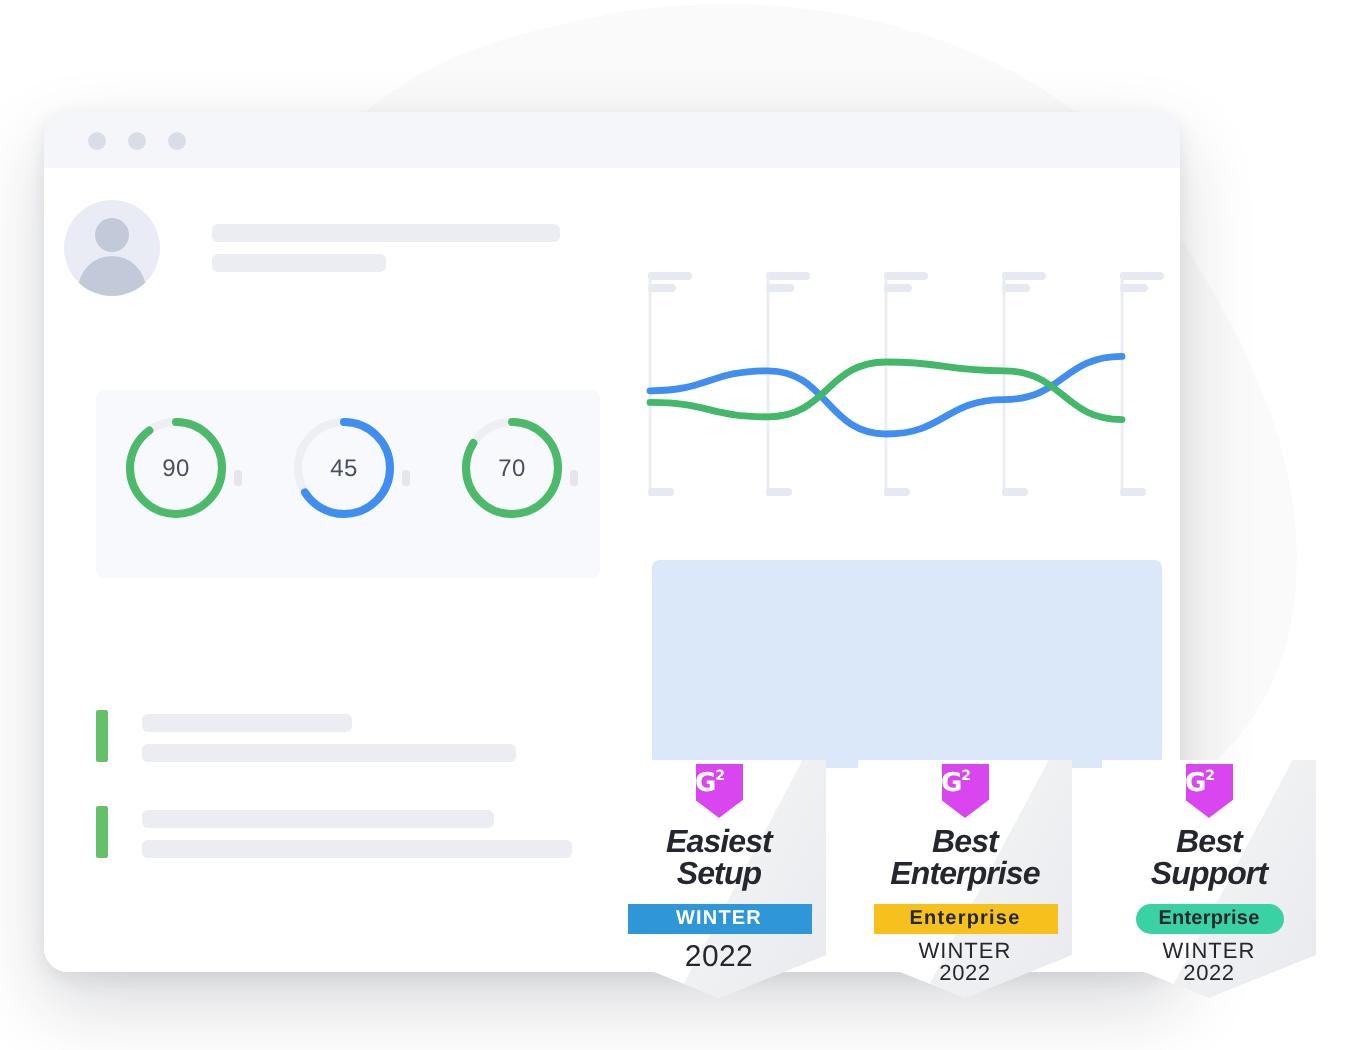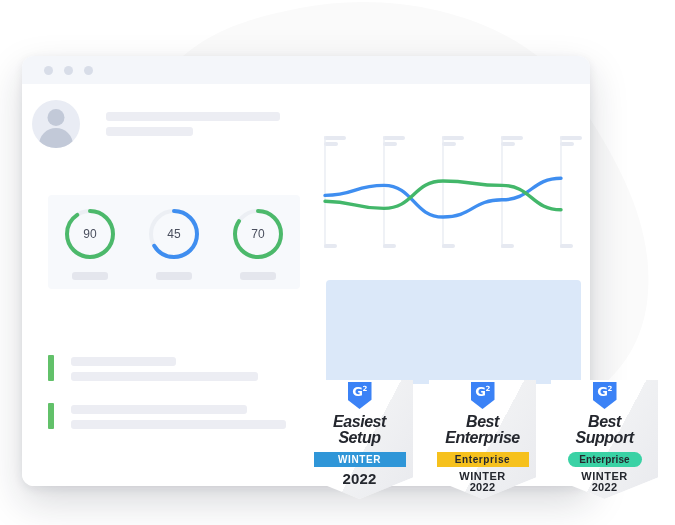--- a/index.html
+++ b/index.html
@@ -28,21 +28,21 @@
   .avatar{width:48px;height:48px;border-radius:50%;background:#e9ecf4;position:relative;overflow:hidden;flex:none;}
   .av-head{position:absolute;left:50%;top:9px;transform:translateX(-50%);width:17px;height:17px;border-radius:50%;background:#c2c9d8;}
   .av-body{position:absolute;left:50%;top:28px;transform:translateX(-50%);width:34px;height:26px;border-radius:17px 17px 0 0;background:#c2c9d8;}
   .sk{background:#ecedf3;border-radius:3px;}
   .sk-line1{width:174px;height:9px;}
   .sk-line2{width:87px;height:9px;margin-top:6px;}
 
   
   .gcard{position:absolute;left:48px;top:195px;width:252px;height:94px;background:#f7f9fc;border-radius:4px;}
   .gauges{position:absolute;inset:0;display:flex;justify-content:space-around;align-items:flex-start;padding-top:10px;}
-  .gauge{width:62px;display:flex;flex-direction:column;align-items:center;}
+  .gauge{width:62px;display:flex;flex-direction:row;align-items:center;}
   .gauge svg{display:block;}
   .gauge .val{position:absolute;font-size:12px;color:#4a4f5e;letter-spacing:.2px;}
   .gwrap{position:relative;width:58px;height:58px;display:flex;align-items:center;justify-content:center;}
   .glabel{width:36px;height:8px;background:#e4e6ed;border-radius:3px;margin-top:9px;}
 
   
   .chart{position:absolute;left:322px;top:136px;width:242px;height:112px;}
   .chart svg{display:block;}
   .tickbars{position:absolute;left:322px;top:136px;width:242px;height:16px;}
   .tb{position:absolute;background:#e6e9f1;border-radius:2px;}
@@ -66,33 +66,33 @@
       background:#ffffff;
       clip-path:polygon(0 0,100% 0,100% 82%,50% 100%,0 82%);
       box-shadow:0 8px 18px rgba(25,32,48,.18);
       filter:drop-shadow(0 6px 12px rgba(25,32,48,.13));
   }
   .badge .sheen{position:absolute;inset:0;
       background:linear-gradient(118deg,#ffffff 0%,#ffffff 56%,#f0f1f3 56%,#e9eaee 100%);
       clip-path:polygon(0 0,100% 0,100% 82%,50% 100%,0 82%);}
   .badge .inner{position:absolute;inset:0;display:flex;flex-direction:column;align-items:center;}
   .g2logo{width:24px;height:27px;margin-top:2px;position:relative;}
-  .g2logo .sh{width:24px;height:27px;background:#3b82f6;
+  .g2logo .sh{width:24px;height:27px;background:#d946ef;
       clip-path:polygon(0 0,100% 0,100% 66%,50% 100%,0 66%);
-      display:flex;align-items:flex-start;justify-content:center;}
+      display:flex;align-items:flex-start;}
   .g2txt{color:#fff;font-size:13px;font-weight:bold;line-height:1;margin-top:3px;letter-spacing:-.5px;
       font-family:"DejaVu Sans",sans-serif;}
   .g2sup{font-size:7px;vertical-align:super;font-weight:bold;}
   .btitle{margin-top:5px;text-align:center;color:#24272e;font-weight:bold;line-height:1.02;
       font-size:16px;letter-spacing:-.45px;}
   .btitle span{display:block;font-style:italic;}
   .ribbon{margin-top:5px;height:15px;min-width:92px;display:flex;align-items:center;justify-content:center;
       color:#fff;font-size:10px;font-weight:bold;letter-spacing:.6px;position:relative;}
   .ribbon.pill{border-radius:9px;min-width:74px;letter-spacing:.1px;}
-  .bperiod{margin-top:4px;text-align:center;color:#24272e;font-weight:bold;line-height:1.06;}
+  .bperiod{margin-top:4px;text-align:center;color:#24272e;font-weight:normal;line-height:1.06;}
   .bperiod .l1{font-size:11px;letter-spacing:.5px;}
   .bperiod .l2{font-size:11px;letter-spacing:.3px;}
   .bperiod.big .l1{font-size:15px;letter-spacing:.2px;}
 </style>
 </head>
 <body>
 
 <div class="stage">
 
   <svg class="blob" viewBox="0 0 675 525">

